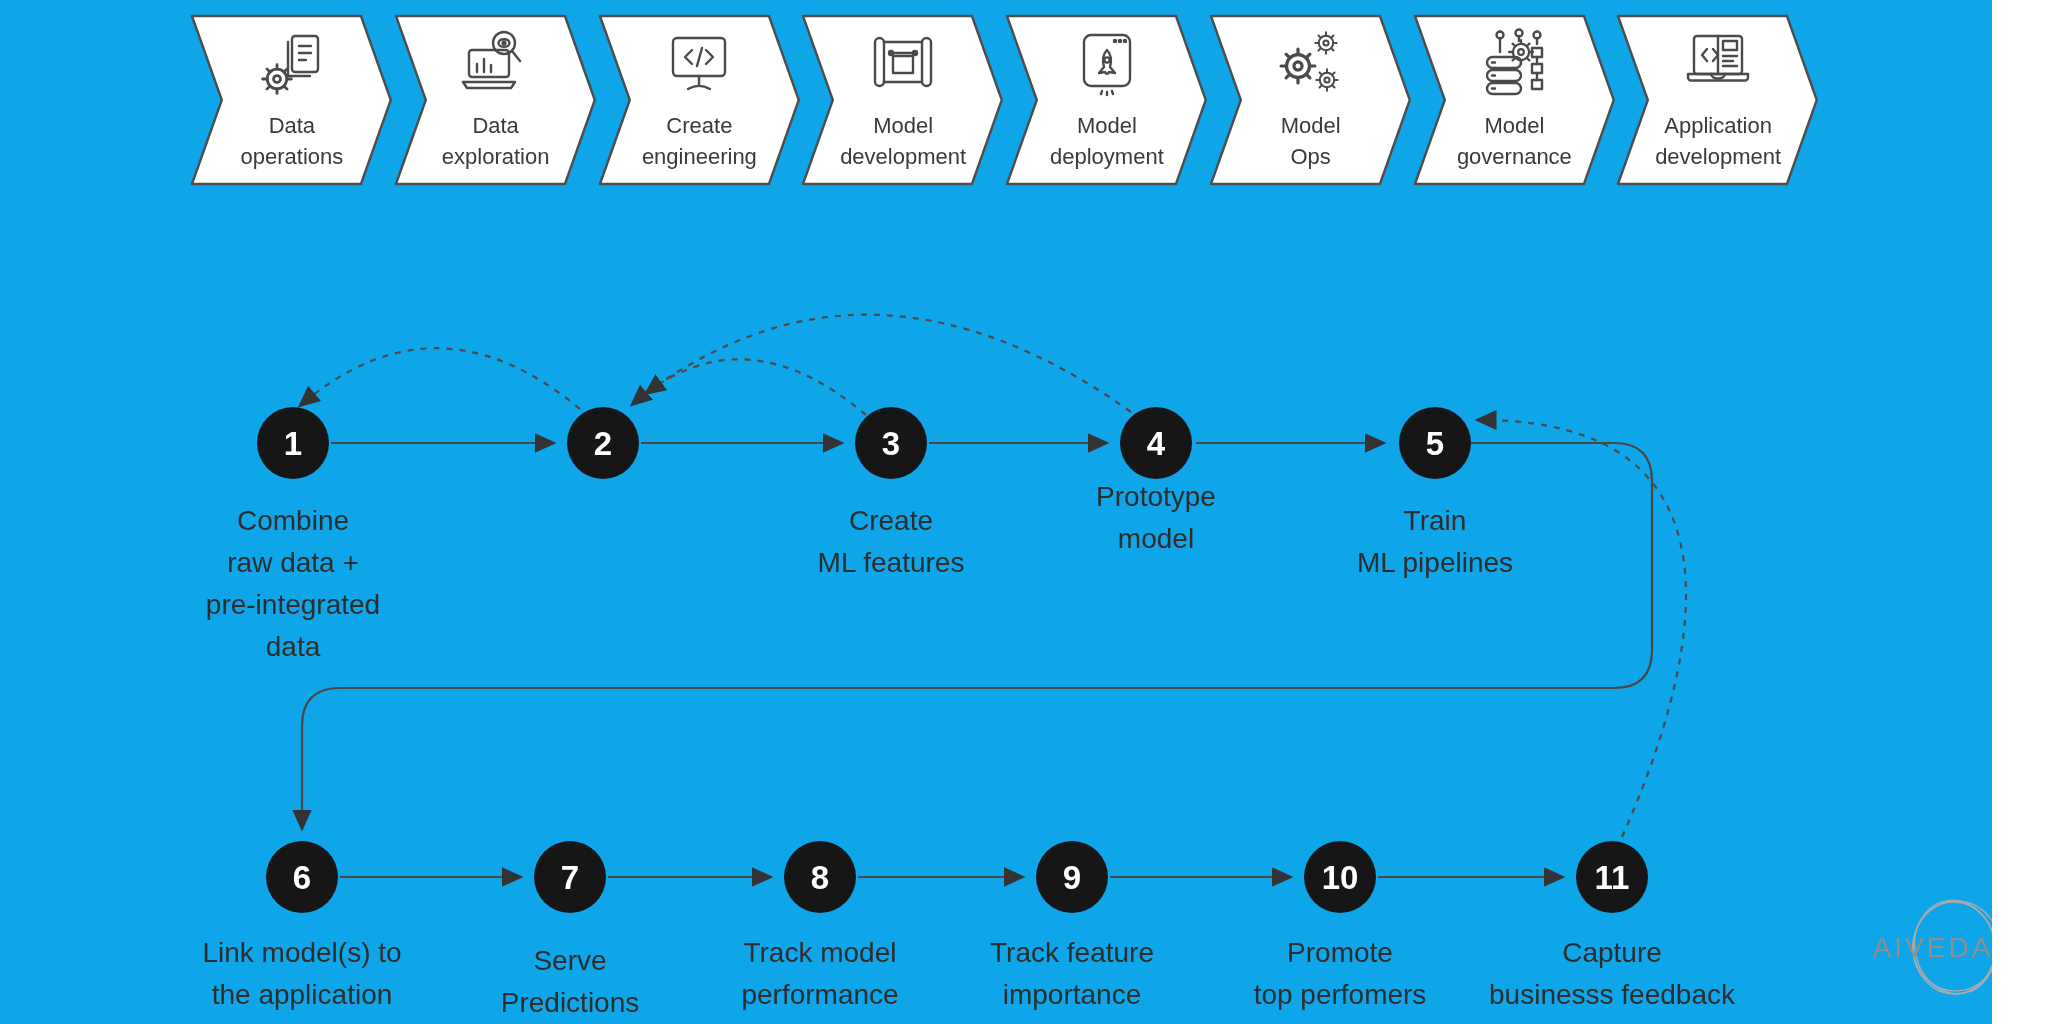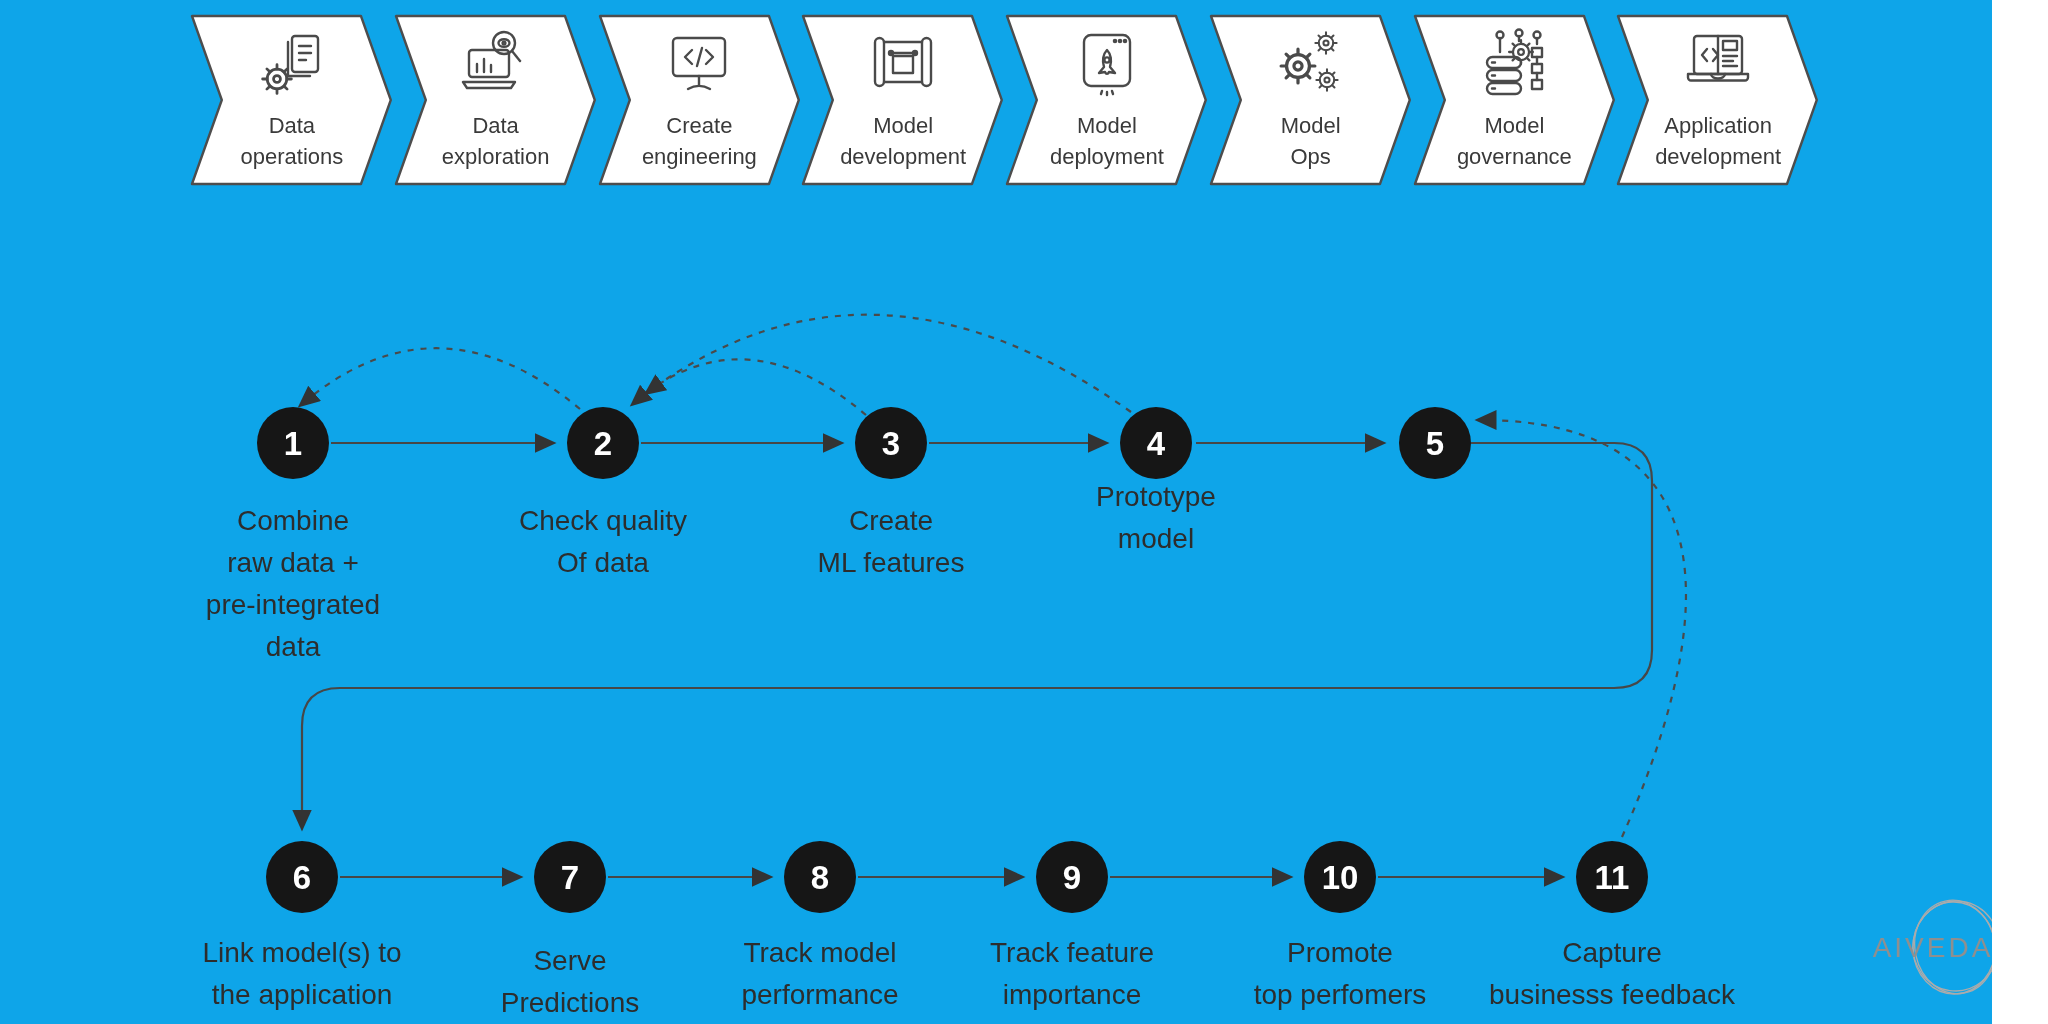--- a/index.html
+++ b/index.html
@@ -276,26 +276,26 @@
           <circle class="node" cx="1612" cy="877" r="36"></circle>
           <text class="node-num" x="1612" y="877" dy="0.36em">11</text>
         </g>
     </g>
   </svg>
 
   <div class="step-label" style="left:293px;top:500px">Combine
 raw data +
 pre-integrated
 data</div>
-  <div class="step-label" style="left:603px;top:500px">Check quality
-Of data</div>
   <div class="step-label" style="left:891px;top:500px">Create
 ML features</div>
   <div class="step-label" style="left:1156px;top:476px">Prototype
 model</div>
+  <div class="step-label" style="left:1435px;top:500px">Train
+ML pipelines</div>
 
   <div class="step-label" style="left:302px;top:932px">Link model(s) to
 the application</div>
   <div class="step-label" style="left:570px;top:940px">Serve
 Predictions</div>
   <div class="step-label" style="left:820px;top:932px">Track model
 performance</div>
   <div class="step-label" style="left:1072px;top:932px">Track feature
 importance</div>
   <div class="step-label" style="left:1340px;top:932px">Promote

